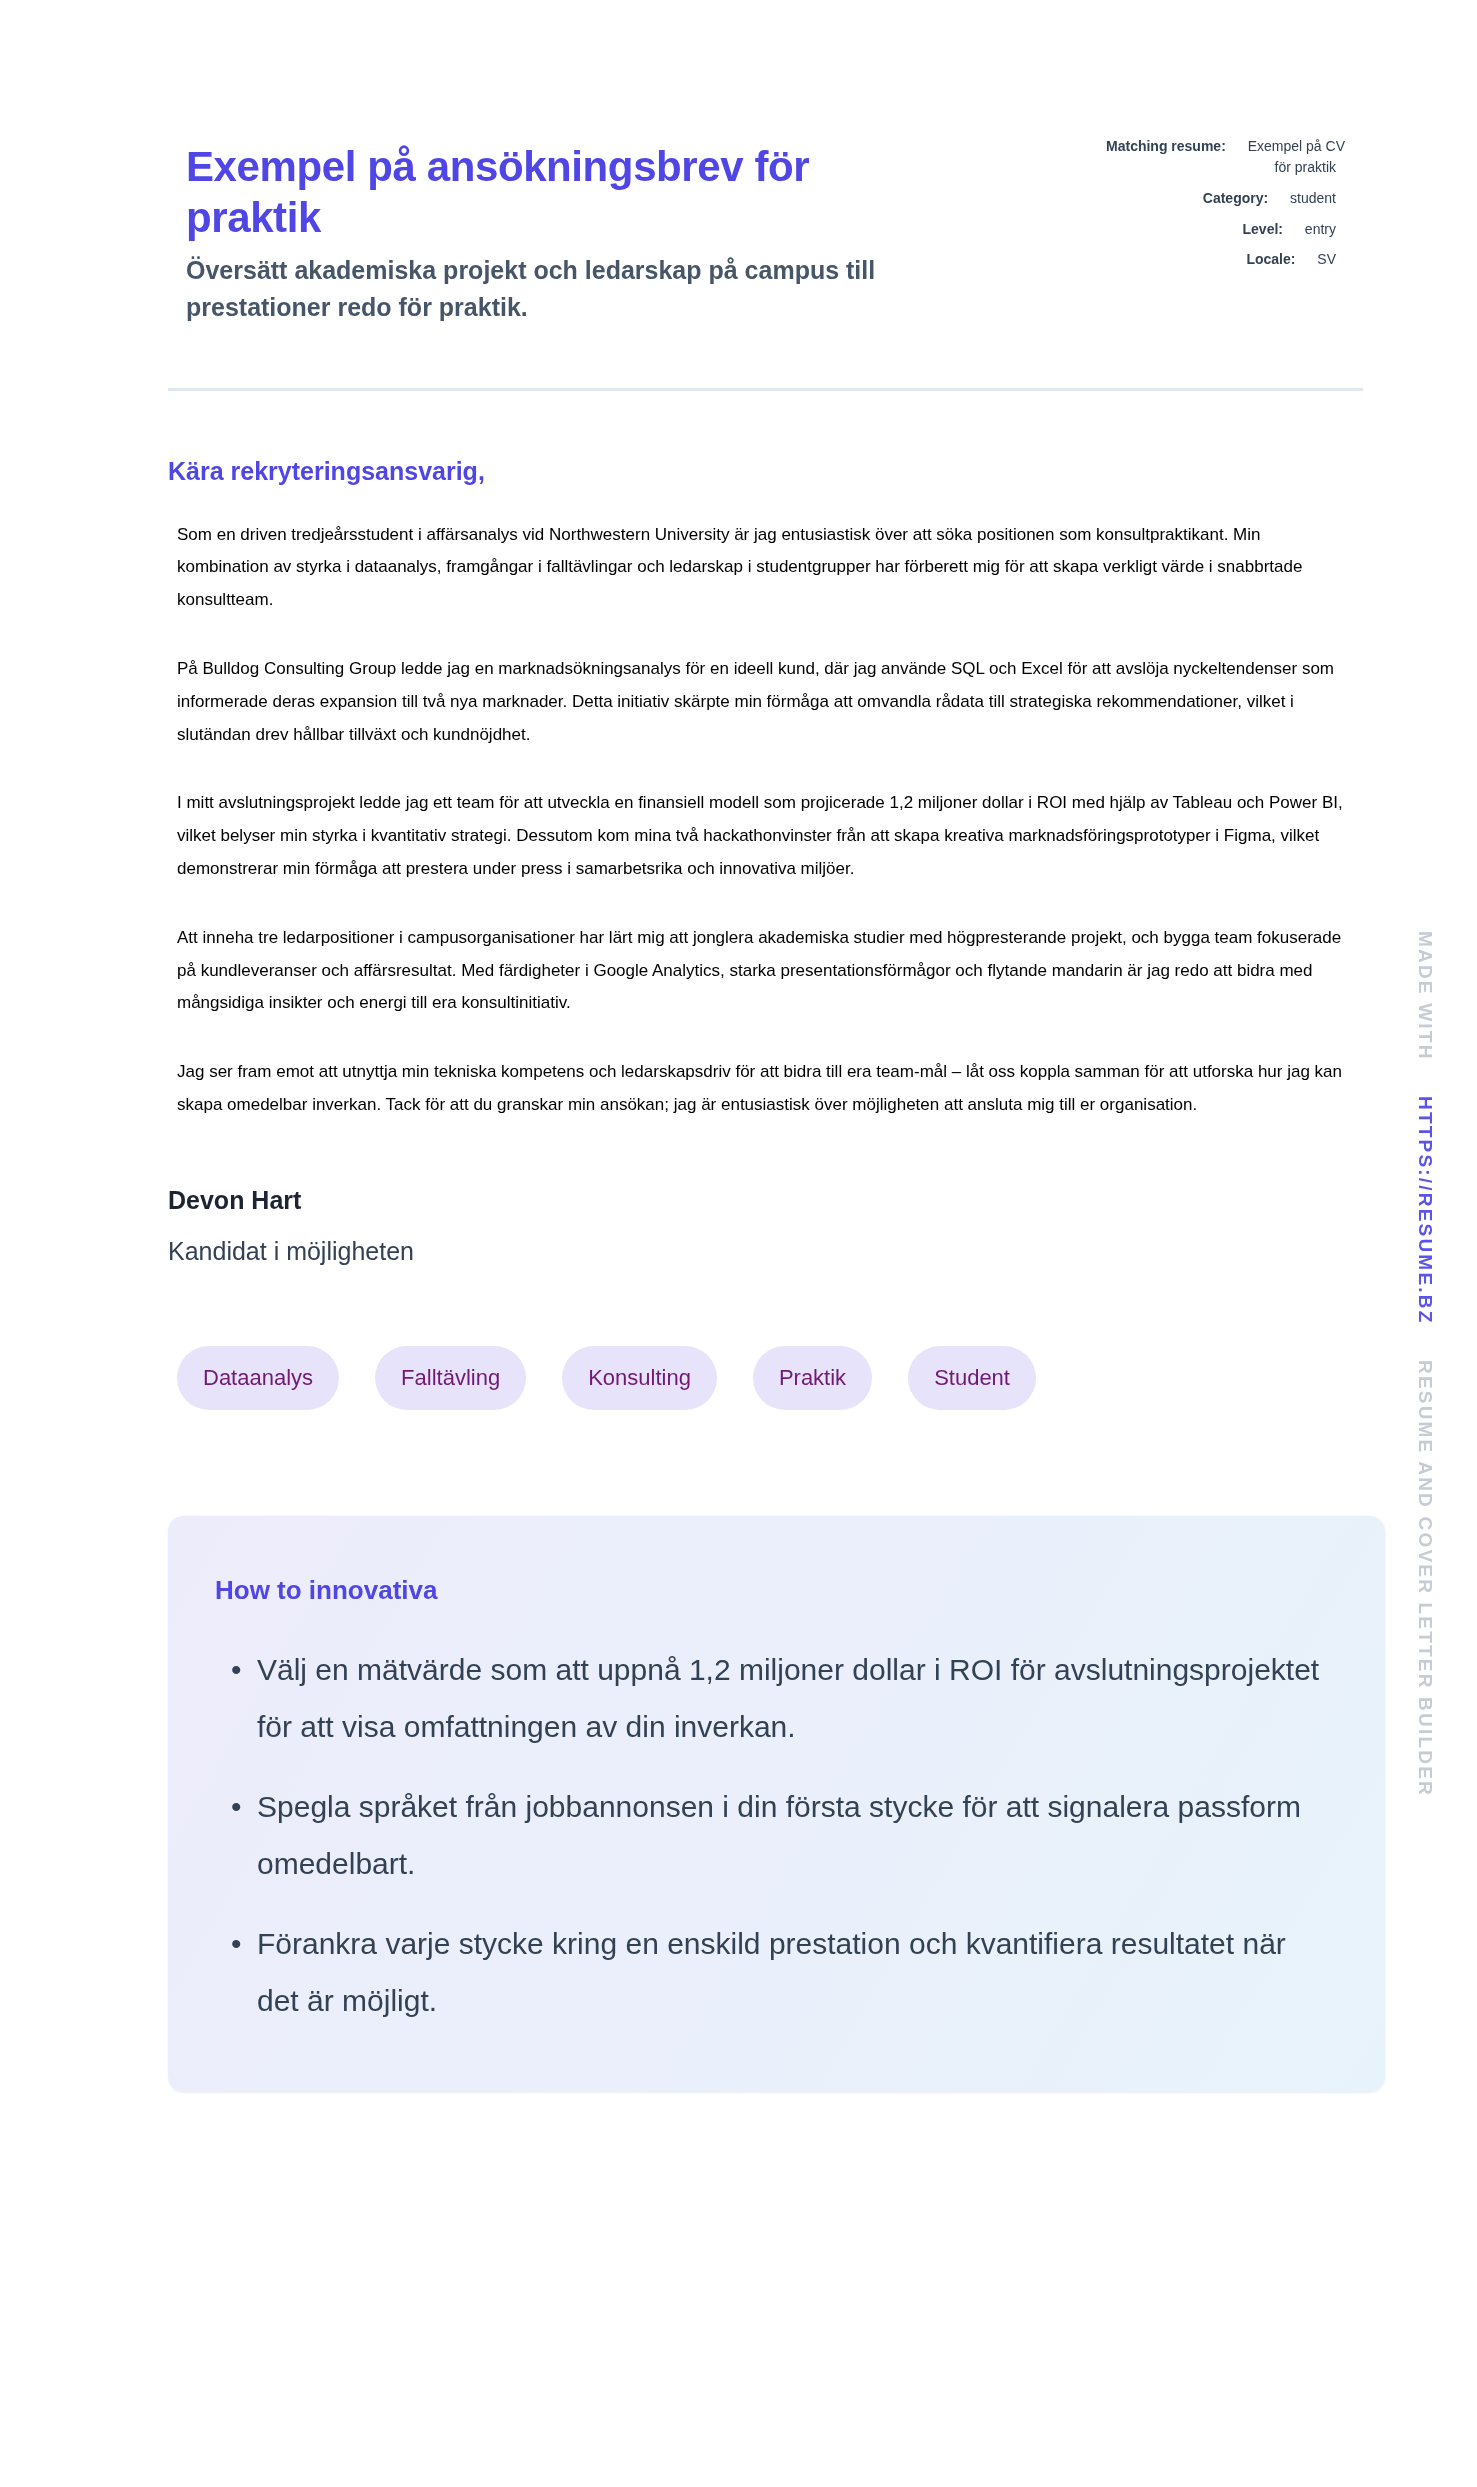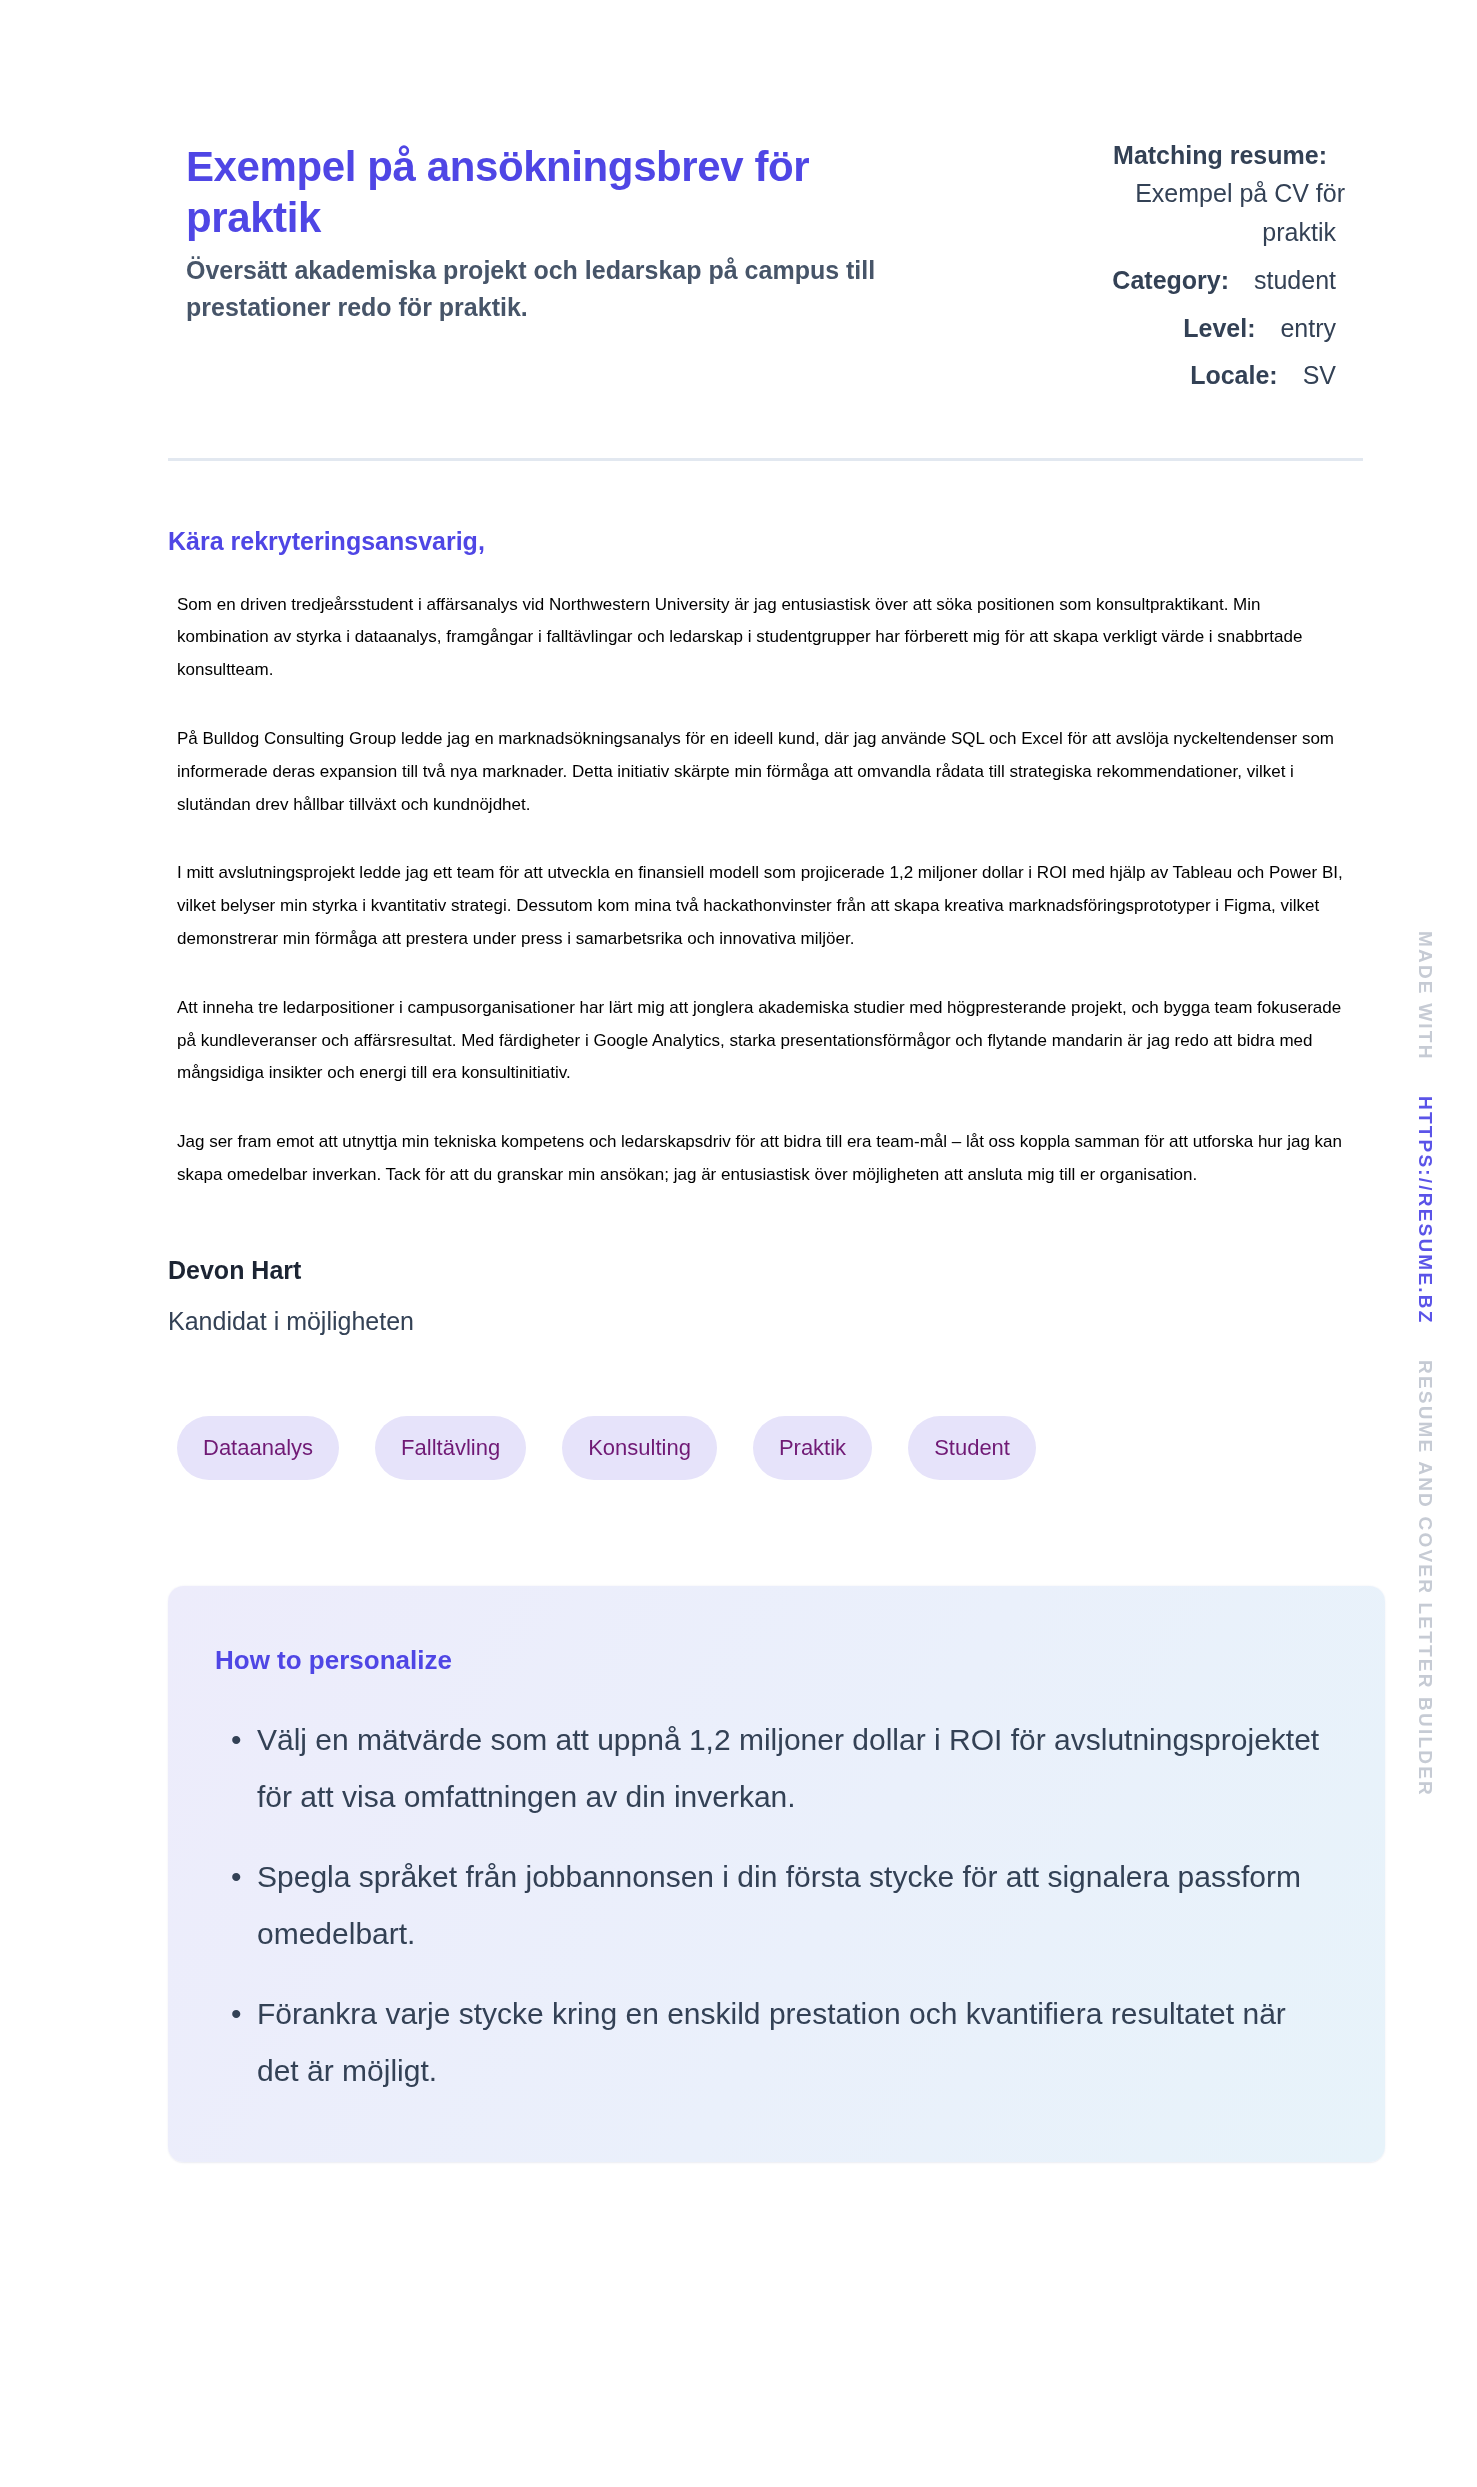--- a/index.html
+++ b/index.html
@@ -34,21 +34,21 @@
     font-size: 25px;
     font-weight: bold;
     line-height: 1.45;
     max-width: 765px;
   }
   .meta {
     flex: 0 0 auto;
     width: 278px;
     margin-top: 3.5px;
     text-align: right;
-    font-size: 25px;
+    font-size: 14px;
     line-height: 1.55;
     color: #334155;
   }
   .meta b { font-weight: bold; }
 
   .divider {
     margin-top: 45px;
     height: 2.6px;
     background: #e2e8f0;
     border: none;
@@ -178,21 +178,21 @@
 
   <div class="tags">
     <span class="tag">Dataanalys</span>
     <span class="tag">Falltävling</span>
     <span class="tag">Konsulting</span>
     <span class="tag">Praktik</span>
     <span class="tag">Student</span>
   </div>
 
   <div class="personalize">
-    <h2>How to personalize</h2>
+    <h2>How to innovativa</h2>
     <ul>
       <li>Välj en mätvärde som att uppnå 1,2 miljoner dollar i ROI för avslutningsprojektet för att visa omfattningen av din inverkan.</li>
       <li>Spegla språket från jobbannonsen i din första stycke för att signalera passform omedelbart.</li>
       <li>Förankra varje stycke kring en enskild prestation och kvantifiera resultatet när det är möjligt.</li>
     </ul>
   </div>
 
 </div>
 
 <div class="watermark">

